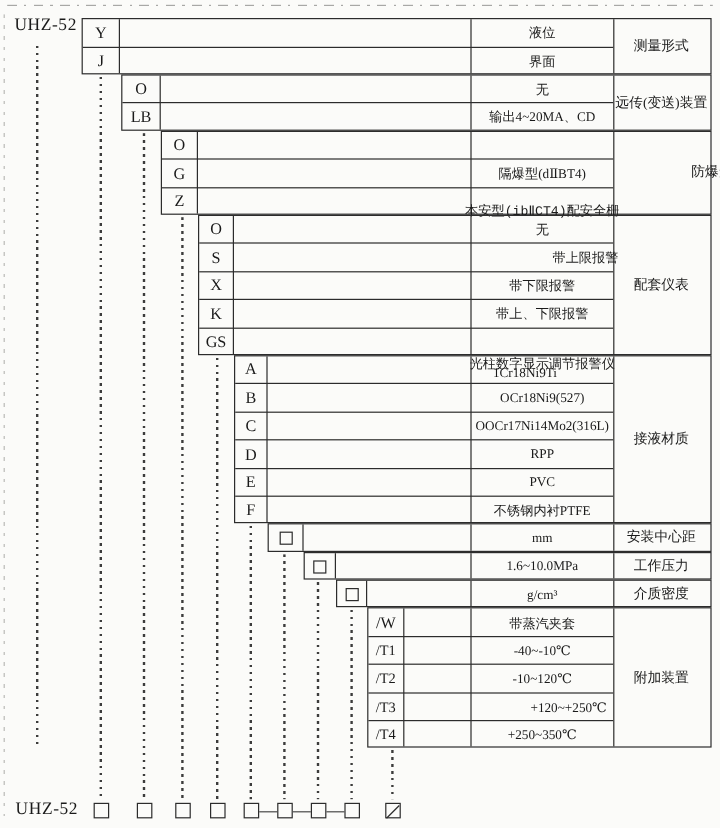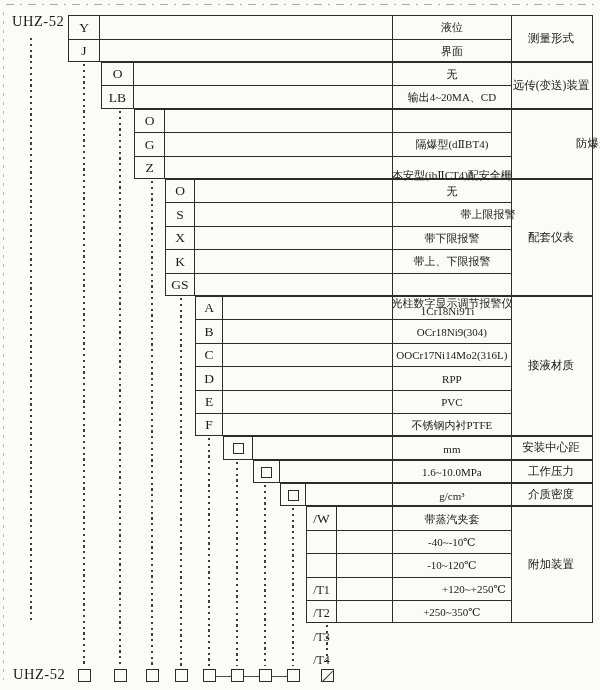--- a/index.html
+++ b/index.html
@@ -18,21 +18,21 @@
 
   .model-label{position:absolute;font-size:14.5px;letter-spacing:.5px;white-space:nowrap;}
   #top-label{left:12px;top:13px;}
   #bottom-label{left:13px;top:666px;}
 
   .group{position:absolute;border:1.6px solid #2c2c2c;box-sizing:border-box;background:transparent;}
   .hline{position:absolute;height:1px;background:#2c2c2c;}
   .vline{position:absolute;width:1px;background:#2c2c2c;}
   .cell{position:absolute;display:flex;align-items:center;justify-content:center;box-sizing:border-box;}
   .code{font-size:13.5px;white-space:nowrap;}
-  .code-small{font-size:12px;margin-top:48px;}
+  .code-small{font-size:12px;}
   .desc{font-size:11px;white-space:nowrap;letter-spacing:0;}
   .cat{font-size:11.5px;white-space:nowrap;}
   .sq{width:11px;height:11px;border:1.5px solid #2c2c2c;box-sizing:border-box;background:transparent;}
 
   .dotline{position:absolute;width:1.5px;
     background-image:repeating-linear-gradient(to bottom,#3c3c3c 0 2.2px,transparent 2.2px 5.8px);}
 
   .bbox{position:absolute;width:13px;height:13px;border:1.5px solid #2c2c2c;box-sizing:border-box;background:transparent;}
   .bbox .slash{position:absolute;left:-2px;right:-2px;top:50%;height:1.3px;background:#2c2c2c;transform:rotate(-45deg);}
   .connector{position:absolute;height:1.3px;background:#4a4a4a;}
@@ -72,21 +72,21 @@
       <div class="group" style="left: 134px; top: 108.6px; width: 459px; height: 70.2px;">
         <div class="vline" style="left: 29.4px; top: 0px; height: 100%;"></div>
         <div class="vline" style="left: 257.4px; top: 0px; height: 100%;"></div>
         <div class="vline" style="left: 376.4px; top: 0px; height: 100%;"></div>
         <div class="hline" style="left: 0px; top: 22.6px; width: 376.4px;"></div>
         <div class="hline" style="left: 0px; top: 46px; width: 376.4px;"></div>
         <div class="cell code" style="left: 0px; top: 0px; width: 29px; height: 23.4px;">O</div>
         <div class="cell code" style="left: 0px; top: 23.4px; width: 29px; height: 23.4px;">G</div>
         <div class="cell desc" style="left: 257.4px; top: 23.4px; width: 119px; height: 23.4px;">隔爆型(dⅡBT4)</div>
         <div class="cell code" style="left: 0px; top: 46.8px; width: 29px; height: 23.4px;">Z</div>
-        <div class="cell desc" style="left: 257.4px; top: 46.8px; width: 119px; height: 39px;">本安型(ibⅡCT4)配安全栅</div>
+        <div class="cell desc" style="left: 257.4px; top: 46.8px; width: 119px; height: 39px; font-family: Liberation Mono, monospace;">本安型(ibⅡCT4)配安全栅</div>
         <div class="cell cat" style="left: 376.4px; top: 0px; width: 79.4px; height: 100%; margin-left: 48px;">防爆形式</div>
       </div>
       <div class="group" style="left: 165px; top: 178.8px; width: 428px; height: 117px;">
         <div class="vline" style="left: 28.4px; top: 0px; height: 100%;"></div>
         <div class="vline" style="left: 226.4px; top: 0px; height: 100%;"></div>
         <div class="vline" style="left: 345.4px; top: 0px; height: 100%;"></div>
         <div class="hline" style="left: 0px; top: 22.6px; width: 345.4px;"></div>
         <div class="hline" style="left: 0px; top: 46px; width: 345.4px;"></div>
         <div class="hline" style="left: 0px; top: 69.4px; width: 345.4px;"></div>
         <div class="hline" style="left: 0px; top: 92.8px; width: 345.4px;"></div>
@@ -105,23 +105,23 @@
       <div class="group" style="left: 195px; top: 295.8px; width: 398px; height: 140.4px;">
         <div class="vline" style="left: 26.4px; top: 0px; height: 100%;"></div>
         <div class="vline" style="left: 196.4px; top: 0px; height: 100%;"></div>
         <div class="vline" style="left: 315.4px; top: 0px; height: 100%;"></div>
         <div class="hline" style="left: 0px; top: 22.6px; width: 315.4px;"></div>
         <div class="hline" style="left: 0px; top: 46px; width: 315.4px;"></div>
         <div class="hline" style="left: 0px; top: 69.4px; width: 315.4px;"></div>
         <div class="hline" style="left: 0px; top: 92.8px; width: 315.4px;"></div>
         <div class="hline" style="left: 0px; top: 116.2px; width: 315.4px;"></div>
         <div class="cell code" style="left: 0px; top: 0px; width: 26px; height: 23.4px;">A</div>
-        <div class="cell desc" style="left: 192px; top: 0px; width: 119px; height: 29px; text-align: center;">1Cr18Ni9Ti</div>
+        <div class="cell desc" style="left: 182px; top: 0px; width: 119px; height: 29px; text-align: center;">1Cr18Ni9Ti</div>
         <div class="cell code" style="left: 0px; top: 23.4px; width: 26px; height: 23.4px;">B</div>
-        <div class="cell desc" style="left: 196.4px; top: 23.4px; width: 119px; height: 23.4px;">OCr18Ni9(304)</div>
+        <div class="cell desc" style="left: 196.4px; top: 23.4px; width: 119px; height: 23.4px;">OCr18Ni9(527)</div>
         <div class="cell code" style="left: 0px; top: 46.8px; width: 26px; height: 23.4px;">C</div>
         <div class="cell desc" style="left: 196.4px; top: 46.8px; width: 119px; height: 23.4px;">OOCr17Ni14Mo2(316L)</div>
         <div class="cell code" style="left: 0px; top: 70.2px; width: 26px; height: 23.4px;">D</div>
         <div class="cell desc" style="left: 196.4px; top: 70.2px; width: 119px; height: 23.4px;">RPP</div>
         <div class="cell code" style="left: 0px; top: 93.6px; width: 26px; height: 23.4px;">E</div>
         <div class="cell desc" style="left: 196.4px; top: 93.6px; width: 119px; height: 23.4px;">PVC</div>
         <div class="cell code" style="left: 0px; top: 117px; width: 26px; height: 23.4px;">F</div>
         <div class="cell desc" style="left: 196.4px; top: 117px; width: 119px; height: 23.4px;">不锈钢内衬PTFE</div>
         <div class="cell cat" style="left: 315.4px; top: 0px; width: 79.4px; height: 100%;">接液材质</div>
       </div>

